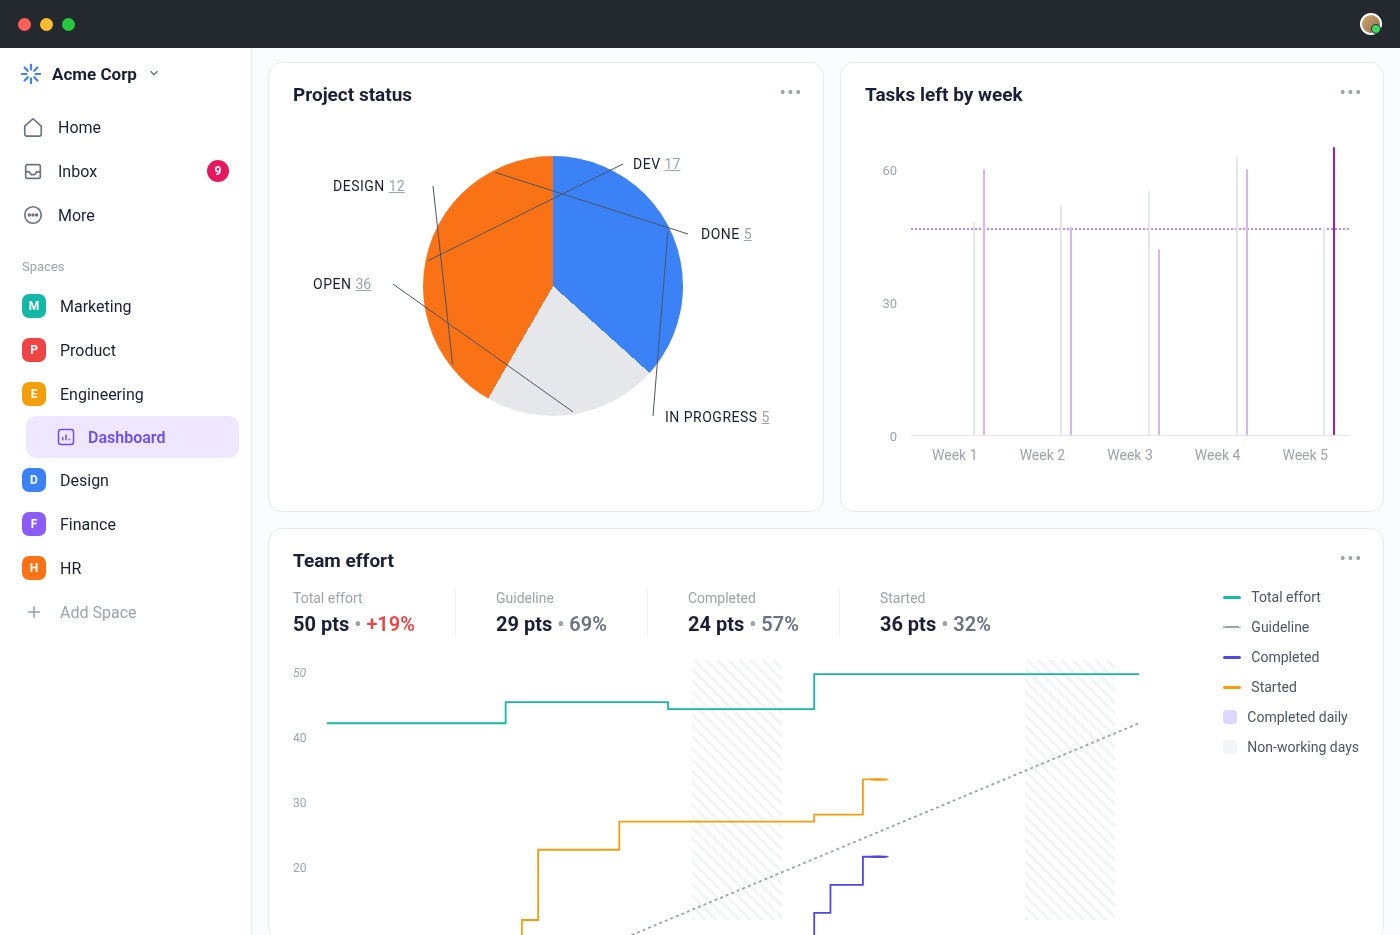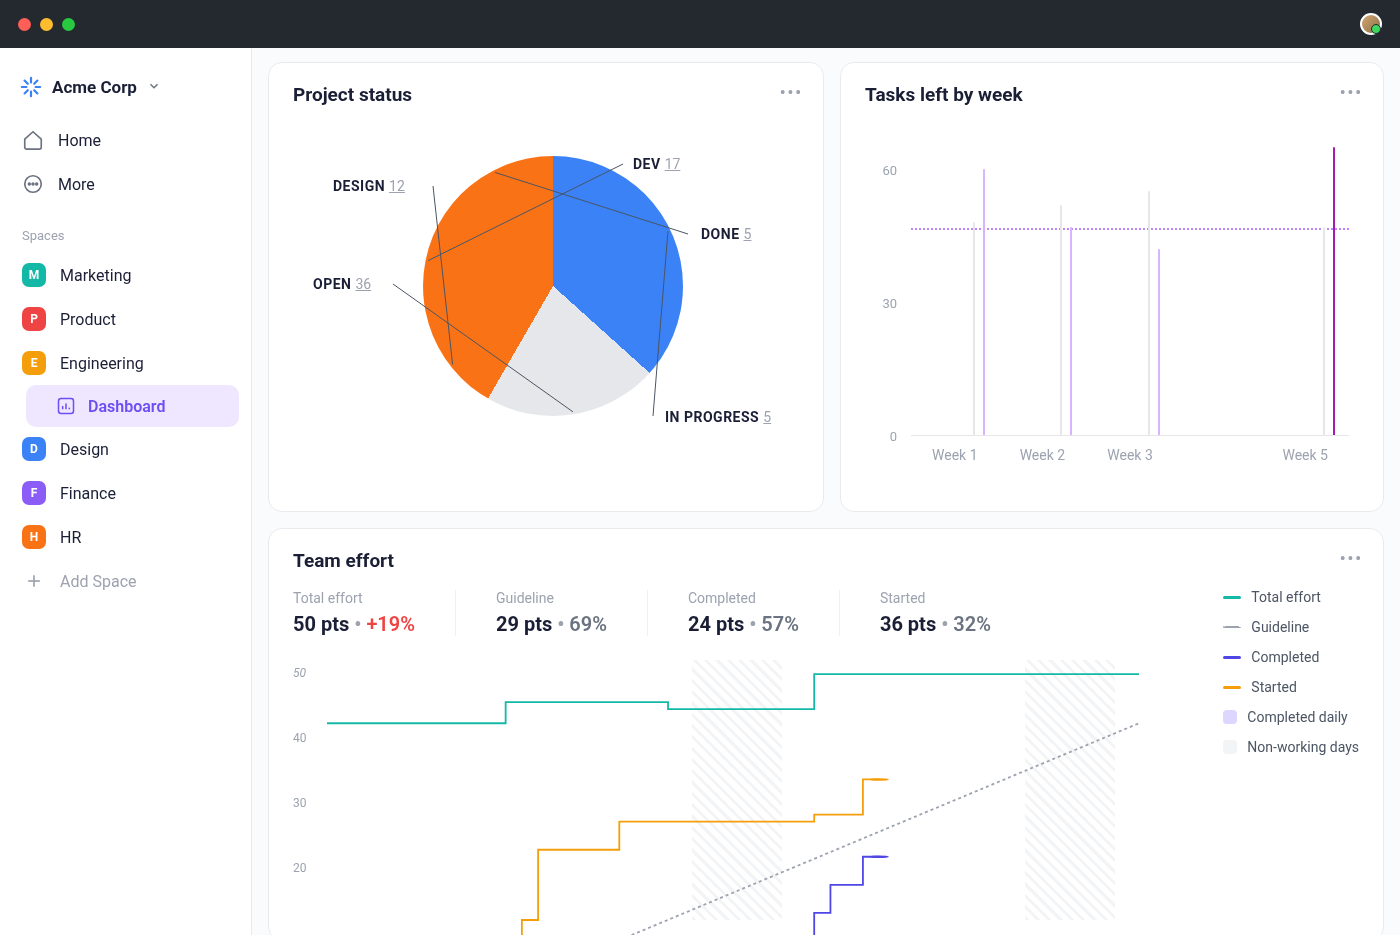--- a/index.html
+++ b/index.html
@@ -6,21 +6,21 @@
 body { background: #fafbfc; width: 1400px; height: 935px; overflow: hidden; }
 .titlebar { height: 48px; background: #24292f; display: flex; align-items: center; padding: 0 18px; position: relative; }
 .traffic { display: flex; gap: 9px; }
 .traffic span { width: 13px; height: 13px; border-radius: 50%; display: inline-block; }
 .t-red { background: #ff5f57; }
 .t-yel { background: #febc2e; }
 .t-grn { background: #28c840; }
 .avatar { position: absolute; right: 18px; width: 22px; height: 22px; border-radius: 50%; background: linear-gradient(135deg,#d4a574,#8b6f47); border: 2px solid #fff; }
 .avatar::after { content:""; position:absolute; bottom:-1px; right:-1px; width:8px; height:8px; background:#3dd65f; border-radius:50%; border:1.5px solid #24292f; }
 .layout { display: flex; height: calc(100% - 48px); }
-.sidebar { width: 252px; border-right: 1px solid #e8eaed; padding: 22px 12px; background:#fff; }
+.sidebar { width: 252px; border-right: 1px solid #e8eaed; padding: 9px 12px; background:#fff; }
 .workspace { display: flex; align-items: center; gap: 10px; padding: 6px 8px; margin-bottom: 14px; cursor:pointer; }
 .ws-logo { width: 22px; height: 22px; position: relative; }
 .ws-logo svg { width:100%; height:100%; }
 .ws-name { font-weight: 700; font-size: 17px; color:#1a1f36; }
 .nav-item { display: flex; align-items: center; gap: 14px; padding: 11px 10px; border-radius: 10px; cursor: pointer; color:#1a1f36; font-size:16px; position:relative; }
 .nav-item .ico { width:22px; height:22px; display:flex; align-items:center; justify-content:center; color:#6b7280; }
 .badge { position:absolute; right:10px; background:#e6175c; color:#fff; font-size:12px; font-weight:700; min-width:22px; height:22px; border-radius:11px; display:flex; align-items:center; justify-content:center; padding:0 6px; }
 .section-label { font-size:13px; color:#9ca3af; padding: 22px 10px 10px; }
 .space-item { display:flex; align-items:center; gap:14px; padding:10px; border-radius:10px; cursor:pointer; font-size:16px; color:#1a1f36; }
 .space-badge { width:24px; height:24px; border-radius:7px; display:flex; align-items:center; justify-content:center; color:#fff; font-size:12px; font-weight:700; }
@@ -32,21 +32,21 @@
 .main { flex:1; padding: 14px 16px; overflow:auto; }
 .row { display:flex; gap:16px; margin-bottom:16px; }
 .card { background:#fff; border:1px solid #e8eaed; border-radius:14px; padding:20px 24px; position:relative; }
 .card-title { font-size:19px; font-weight:700; color:#1a1f36; }
 .card-menu { position:absolute; top:20px; right:20px; color:#9ca3af; cursor:pointer; letter-spacing:2px; font-weight:700; }
 .pie-card { width:556px; height:450px; }
 .bar-card { flex:1; height:450px; }
 .pie-wrap { position:relative; width:100%; height:360px; margin-top:10px; }
 .pie { position:absolute; left:130px; top:40px; width:260px; height:260px; border-radius:50%; }
 .pie-label { position:absolute; font-size:14px; color:#1a1f36; white-space:nowrap; }
-.pie-label b { font-weight:700; letter-spacing:0.5px; }
+.pie-label b { font-weight:400; letter-spacing:0.5px; }
 .pie-label .cnt { color:#9ca3af; margin-left:4px;text-decoration:underline; }
 .bar-area { position:relative; height:350px; margin-top:20px; }
 .bar-yaxis { position:absolute; left:0; top:0; bottom:40px; width:40px; }
 .bar-ytick { position:absolute; right:8px; font-size:13px; color:#9ca3af; transform:translateY(-50%); }
 .bar-plot { position:absolute; left:46px; right:10px; top:0; bottom:40px; border-bottom:1px solid #e5e7eb; }
 .bar-group { position:absolute; bottom:0; width:60px; display:flex; gap:8px; align-items:flex-end;padding-left:48px; }
 .bar-a { width:26px; background:#e5e7eb; border-radius:2px 2px 0 0; }
 .bar-b { width:26px; border-radius:2px 2px 0 0; }
 .bar-xlabel { position:absolute; bottom:-28px; font-size:14px; color:#9ca3af; white-space:nowrap; text-align:center; }
 .ref-line { position:absolute; left:0; right:0; border-top:2px dotted #c084fc; }
@@ -110,20 +110,30 @@
       <span class="ico">
         <svg width="22" height="22" viewBox="0 0 24 24" fill="none" stroke="currentColor" stroke-width="1.8">
             <path d="M3 11l9-8 9 8v9a2 2 0 01-2 2H5a2 2 0 01-2-2z"></path>
           </svg>
       </span>
       <span>Home</span>
     </div>
     <div class="nav-item">
       <span class="ico">
         <svg width="22" height="22" viewBox="0 0 24 24" fill="none" stroke="currentColor" stroke-width="1.8">
+            <path d="M4 13h4l2 3h4l2-3h4"></path>
+            <path d="M4 13V7a2 2 0 012-2h12a2 2 0 012 2v6v5a2 2 0 01-2 2H6a2 2 0 01-2-2z"></path>
+          </svg>
+      </span>
+      <span>Inbox</span>
+      <span class="badge">9</span>
+    </div>
+    <div class="nav-item">
+      <span class="ico">
+        <svg width="22" height="22" viewBox="0 0 24 24" fill="none" stroke="currentColor" stroke-width="1.8">
             <circle cx="12" cy="12" r="9"></circle>
             <circle cx="8" cy="12" r="1" fill="currentColor"></circle>
             <circle cx="12" cy="12" r="1" fill="currentColor"></circle>
             <circle cx="16" cy="12" r="1" fill="currentColor"></circle>
           </svg>
       </span>
       <span>More</span>
     </div>
 
     <div class="section-label">Spaces</div>
@@ -224,20 +234,25 @@
               <div class="bar-group" style="left: calc(30% - 30px);">
                 <div class="bar-a" style="height:230.2857142857143px"></div>
                 <div class="bar-b" style="height:208.14285714285714px;background:#d8b4fe"></div>
                 <div class="bar-xlabel" style="left:-6px;width:72px">Week 2</div>
               </div>
               <div class="bar-group" style="left: calc(50% - 30px);">
                 <div class="bar-a" style="height:243.57142857142856px"></div>
                 <div class="bar-b" style="height:186px;background:#d8b4fe"></div>
                 <div class="bar-xlabel" style="left:-6px;width:72px">Week 3</div>
               </div>
+              <div class="bar-group" style="left: calc(70% - 30px);">
+                <div class="bar-a" style="height:279px"></div>
+                <div class="bar-b" style="height:265.7142857142857px;background:#d8b4fe"></div>
+                <div class="bar-xlabel" style="left:-6px;width:72px">Week 4</div>
+              </div>
               <div class="bar-group" style="left: calc(90% - 30px); justify-content: flex-end;">
                 <div class="bar-a" style="height:208.14285714285714px"></div>
                 <div class="bar-b" style="height:287.8571428571429px;background:#a21caf"></div>
                 <div class="bar-xlabel" style="left:-6px;width:72px">Week 5</div>
               </div>
             </div>
         </div>
       </div>
     </div>
 

